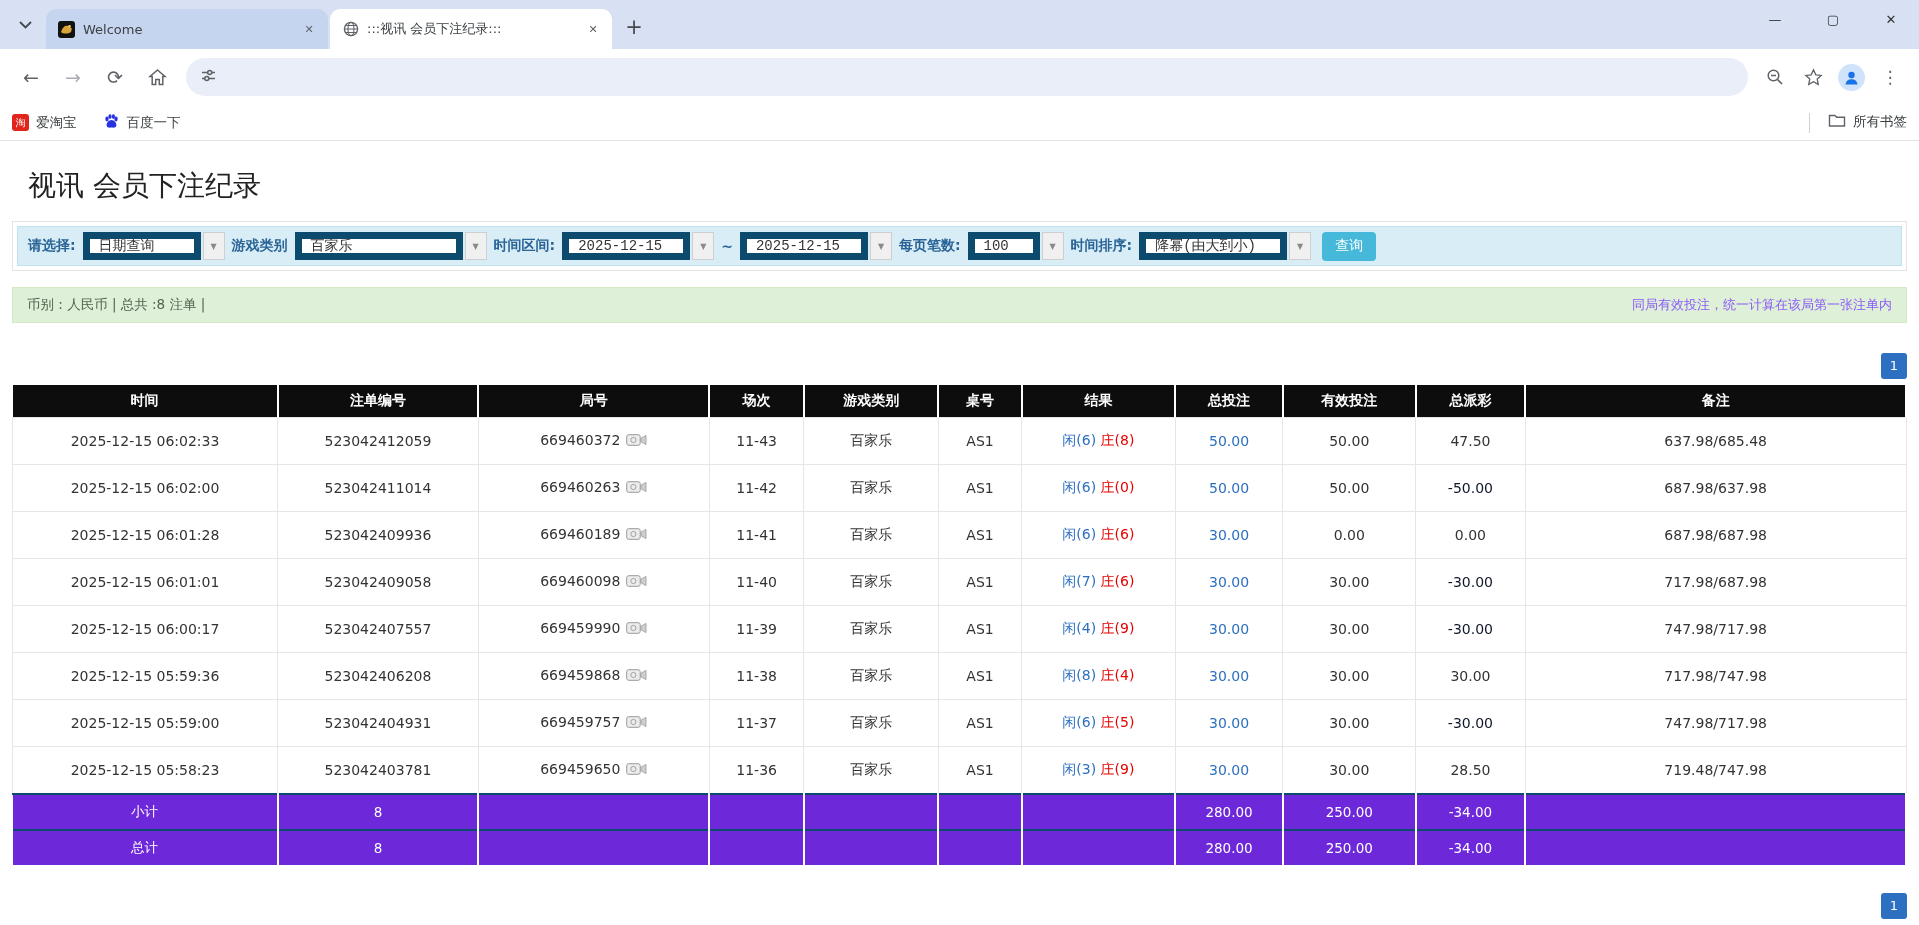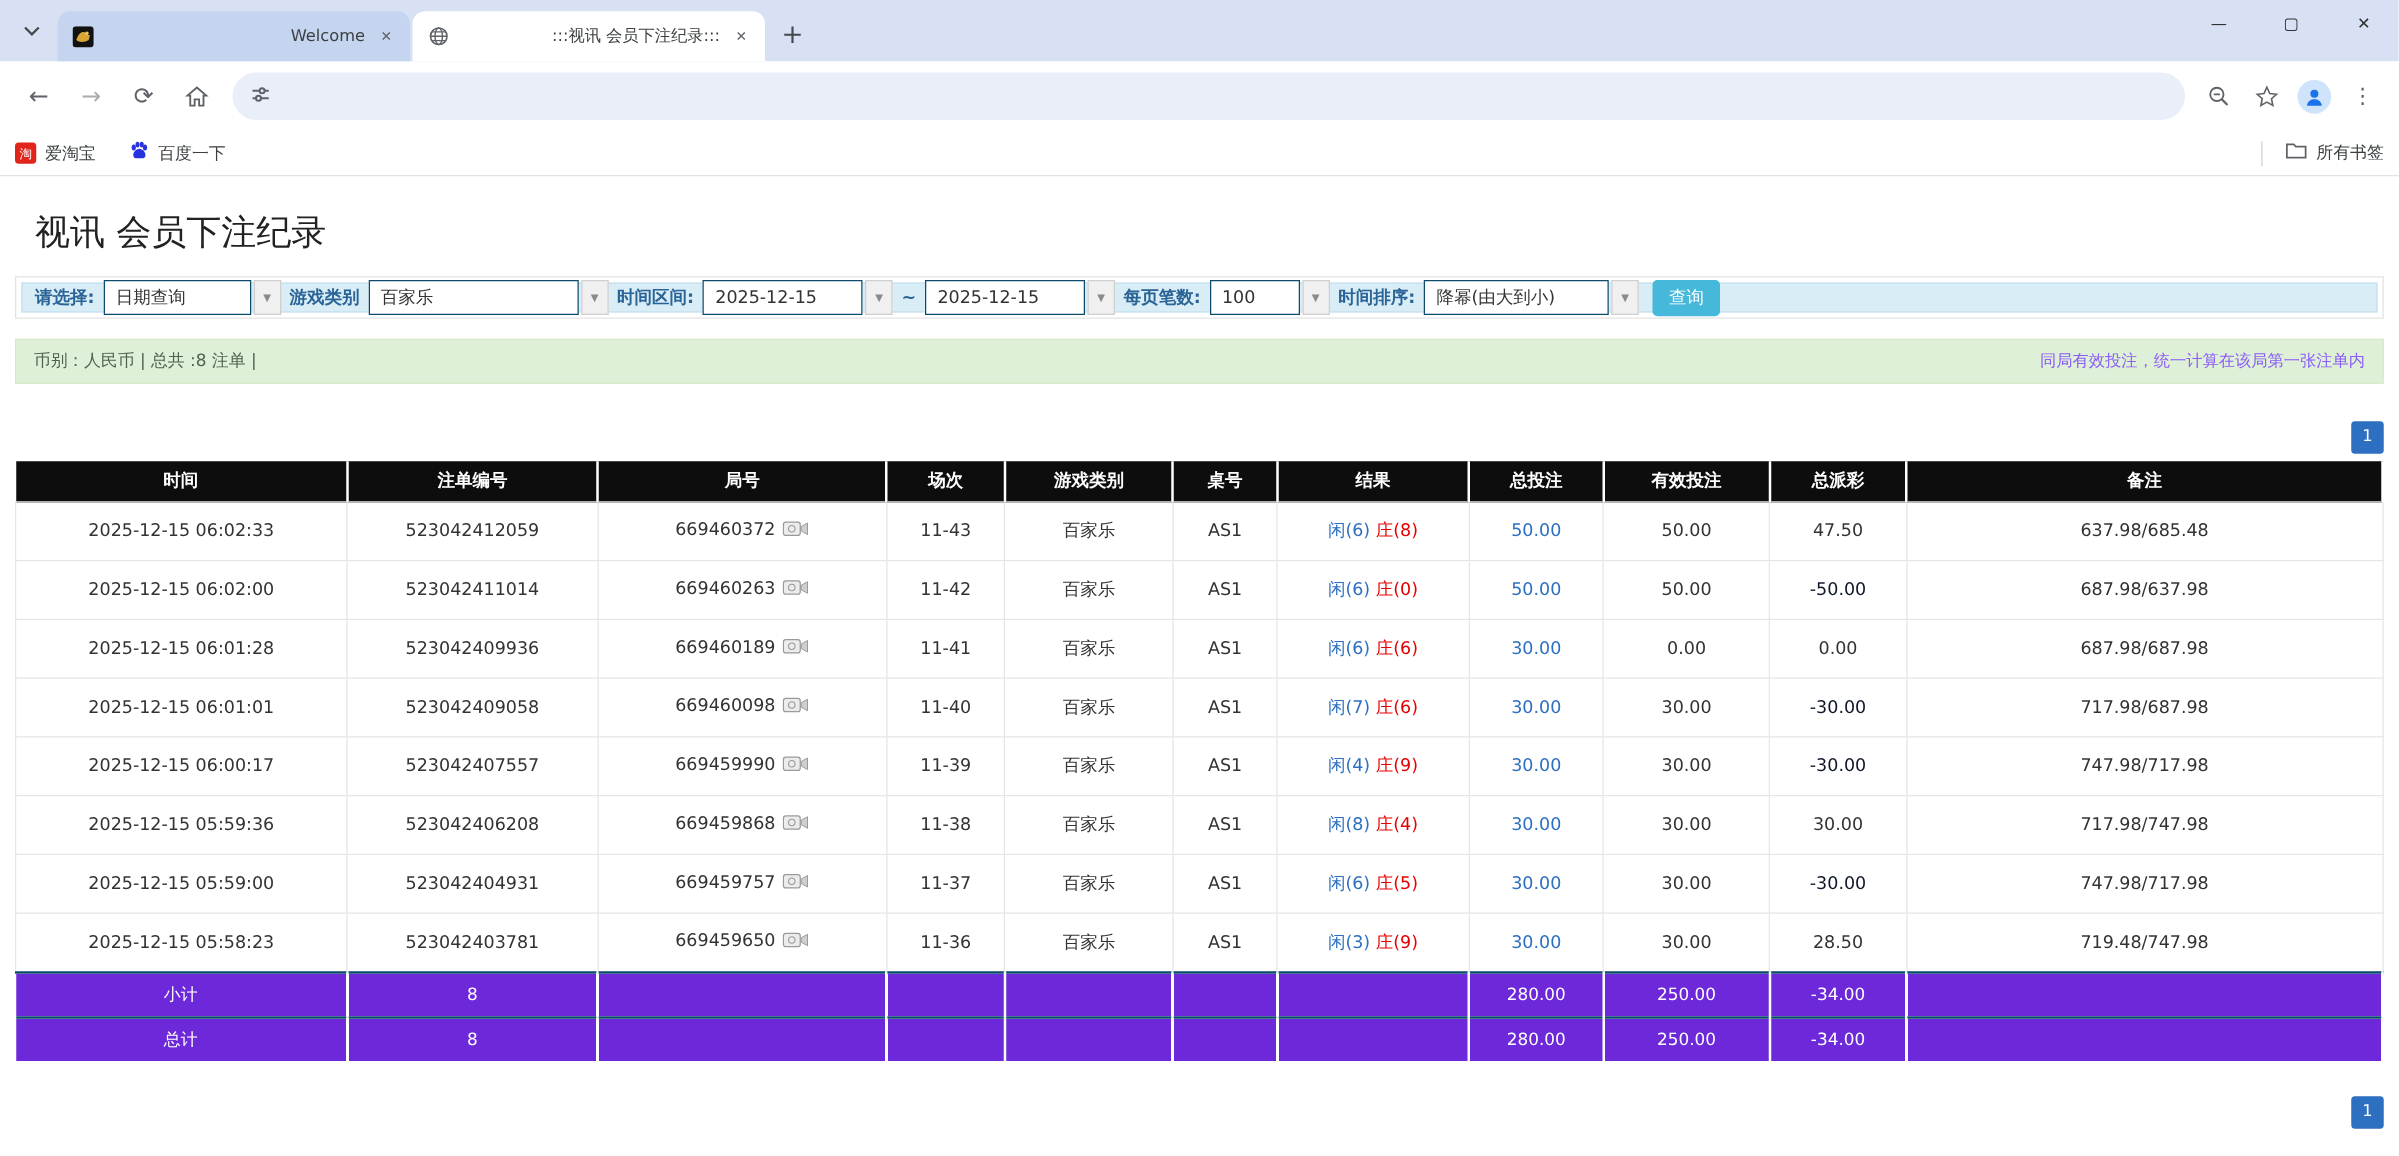--- a/index.html
+++ b/index.html
@@ -7,21 +7,21 @@
     font-family:"DejaVu Sans","Liberation Sans",sans-serif; }
 
   
   .tabstrip { height:49px; background:#d7e1f3; display:flex; align-items:flex-end; position:relative; }
   .tab-search-btn { width:30px; height:30px; margin:0 6px 9px 10px; border-radius:50%;
     display:flex; align-items:center; justify-content:center; color:#45484d; }
   .tab { height:40px; width:282px; display:flex; align-items:center; padding:0 10px 0 12px;
     border-radius:10px 10px 0 0; font-size:13px; color:#3c4043; }
   .tab.inactive { background:#c6d5ef; margin-right:2px; }
   .tab.active { background:#ffffff; }
-  .tab .tab-title { flex:1; white-space:nowrap; overflow:hidden; margin:0 8px;text-align:right; }
+  .tab .tab-title { flex:1; white-space:nowrap; overflow:hidden; margin:0 8px; }
   .tab-close { width:18px; height:18px; border-radius:50%; display:flex; align-items:center;
     justify-content:center; font-size:11px; color:#5f6368; }
   .favicon { width:17px; height:17px; display:inline-flex; align-items:center; justify-content:center; }
   .newtab-btn { width:28px; height:28px; margin:0 0 8px 8px; display:flex; align-items:center;
     justify-content:center; font-size:21px; color:#45484d; }
   .win-controls { position:absolute; right:8px; top:4px; display:flex; gap:18px; }
   .win-controls span { width:40px; height:30px; display:flex; align-items:center; justify-content:center;
     font-size:13px; color:#333; }
 
   .toolbar { height:56px; background:#fff; display:flex; align-items:center; padding:0 10px; }
@@ -42,26 +42,26 @@
   .bm-ico-tao { width:17px; height:17px; background:#e1251b; border-radius:3px; color:#fff;
     font-size:10px; display:flex; align-items:center; justify-content:center; }
   .bm-right { margin-left:auto; display:flex; align-items:flex-start; gap:8px; }
   .bm-sep { width:1px; height:20px; background:#d0d0d0; margin-right:10px; }
 
   
   .page { padding:0 12px; }
   .page-title { font-size:28px; font-weight:400; color:#222; margin:26px 0 16px 16px; }
 
   .filter-wrap { border:1px solid #e3e3e3; padding:4px; margin-bottom:16px; }
-  .filter-bar { background:#d9edf7; border:1px solid #c3e0ee; height:24px; display:flex;
+  .filter-bar { background:#d9edf7; border:1px solid #c3e0ee; height:40px; display:flex;
     align-items:center; padding:0 10px; gap:7px; font-size:14px; }
   .f-label { color:#2a6496; font-weight:bold; white-space:nowrap; }
   .combo { display:flex; align-items:center; gap:2px; }
-  .combo-field { background:#fff; border:1px solid #0c4a6e; height:28px; display:flex;
-    align-items:center; padding:0 9px; font-size:14px; color:#333; }
+  .combo-field { background:#fff; border:7px solid #0c4a6e; height:28px; display:flex;
+    align-items:center; padding:0 9px; font-size:14px; color:#333;font-family:Liberation Mono, monospace; }
   .combo-arrow { width:22px; height:28px; background:#f0f0f0; border:1px solid #cfcfcf;
     display:flex; align-items:center; justify-content:center; font-size:8px; color:#8a8a8a; }
   .tilde { color:#2a6496; font-weight:bold; }
   .search-btn { background:#46b8da; color:#fff; border:none; border-radius:4px; height:29px;
     padding:0 13px; font-size:14px; margin-left:4px; font-family:inherit; }
 
   .summary-bar { background:#dff0d8; border:1px solid #d6e9c6; height:36px; display:flex;
     align-items:center; justify-content:space-between; padding:0 14px; margin-bottom:30px; }
   .summary-left { font-size:13.5px; color:#53604f;text-align:center; }
   .summary-right { font-size:13px; color:#8b5cf6; }

